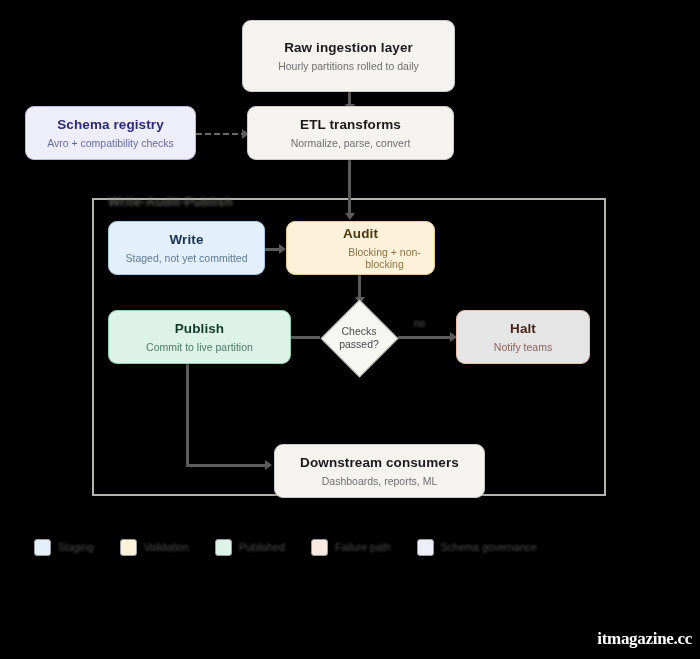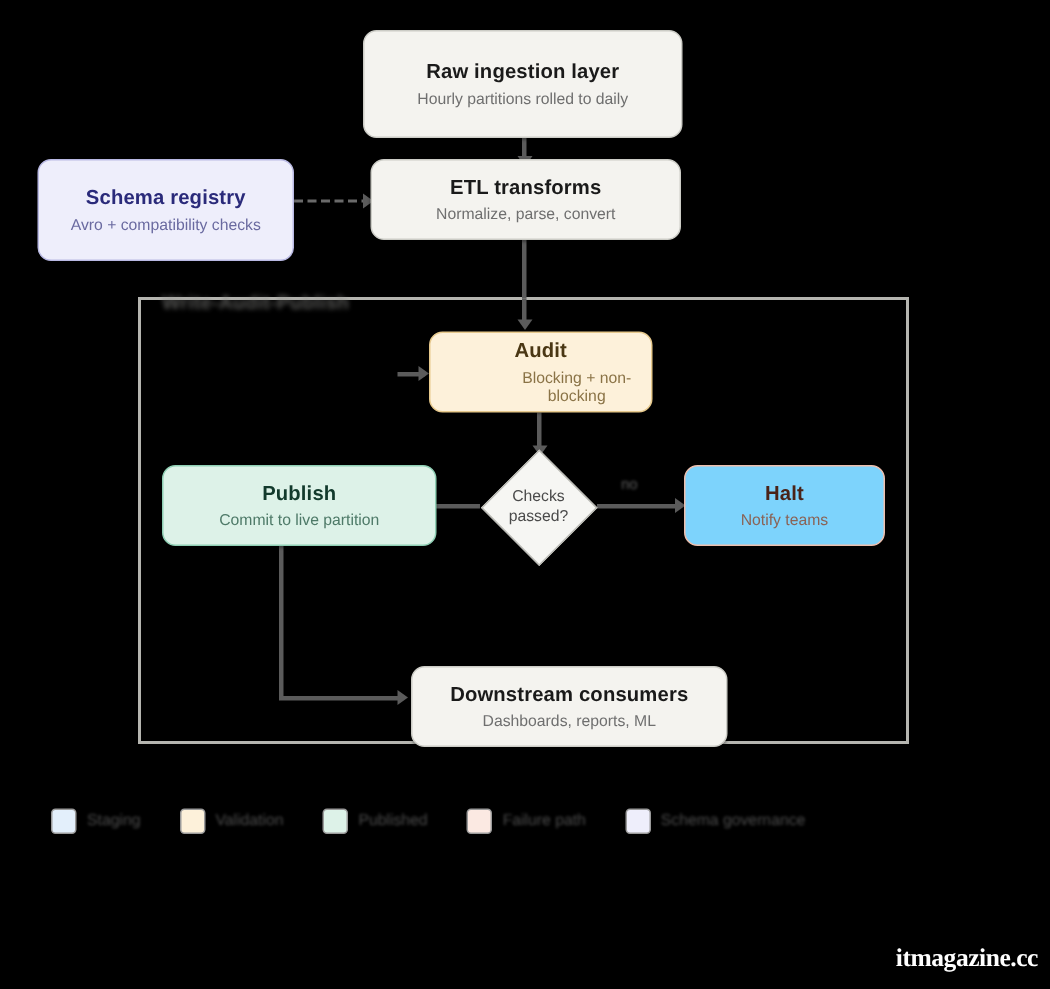--- a/index.html
+++ b/index.html
@@ -55,21 +55,21 @@
   .n-violet  .sub   { color: #6a6aa0; }
   .n-blue    { background: #e3effb; border-color: #a9c9e8; }
   .n-blue    .title { color: #18344f; }
   .n-blue    .sub   { color: #5f7b94; }
   .n-amber   { background: #fdf1da; border-color: #e7c98c; }
   .n-amber   .title { color: #4a3714; }
   .n-amber   .sub   { color: #8a7346; padding-left: 48px; }
   .n-green   { background: #ddf2e8; border-color: #8fcfb4; }
   .n-green   .title { color: #123a2c; }
   .n-green   .sub   { color: #4e7a68; }
-  .n-peach   { background: #7dd3fc; border-color: #edbfae; text-align: center; }
+  .n-peach   { background: #e5e5e5; border-color: #edbfae; text-align: center; }
   .n-peach   .title { color: #4a2318; }
   .n-peach   .sub   { color: #8a6356; }
 
   
   #decision {
     position: absolute;
     left: 318px; top: 300px;
     width: 82px; height: 76px;
     z-index: 7;
   }
@@ -225,30 +225,34 @@
   <div class="arrowhead ah-right" style="left:265px; top:459.5px;"></div>
 
   <div id="subgraph"></div>
   <div id="subgraph-title">Write-Audit-Publish</div>
 
   <div class="node n-neutral" style="left:242px; top:20px; width:213px; height:72px;">
     <div class="title">Raw ingestion layer</div>
     <div class="sub">Hourly partitions rolled to daily</div>
   </div>
 
-  <div class="node n-violet" style="left:25px; top:106px; width:171px; height:68px;">
+  <div class="node n-violet" style="left:25px; top:106px; width:171px; height:54px;">
     <div class="title">Schema registry</div>
     <div class="sub">Avro + compatibility checks</div>
   </div>
 
   <div class="node n-neutral" style="left:247px; top:106px; width:207px; height:54px;">
     <div class="title">ETL transforms</div>
     <div class="sub">Normalize, parse, convert</div>
   </div>
 
+  <div class="node n-blue" style="left:108px; top:221px; width:157px; height:54px;">
+    <div class="title">Write</div>
+    <div class="sub">Staged, not yet committed</div>
+  </div>
 
   <div class="node n-amber" style="left:286px; top:221px; width:149px; height:54px;">
     <div class="title">Audit</div>
     <div class="sub">Blocking + non-blocking</div>
   </div>
 
   <div class="node n-green" style="left:108px; top:310px; width:183px; height:54px;">
     <div class="title">Publish</div>
     <div class="sub">Commit to live partition</div>
   </div>

